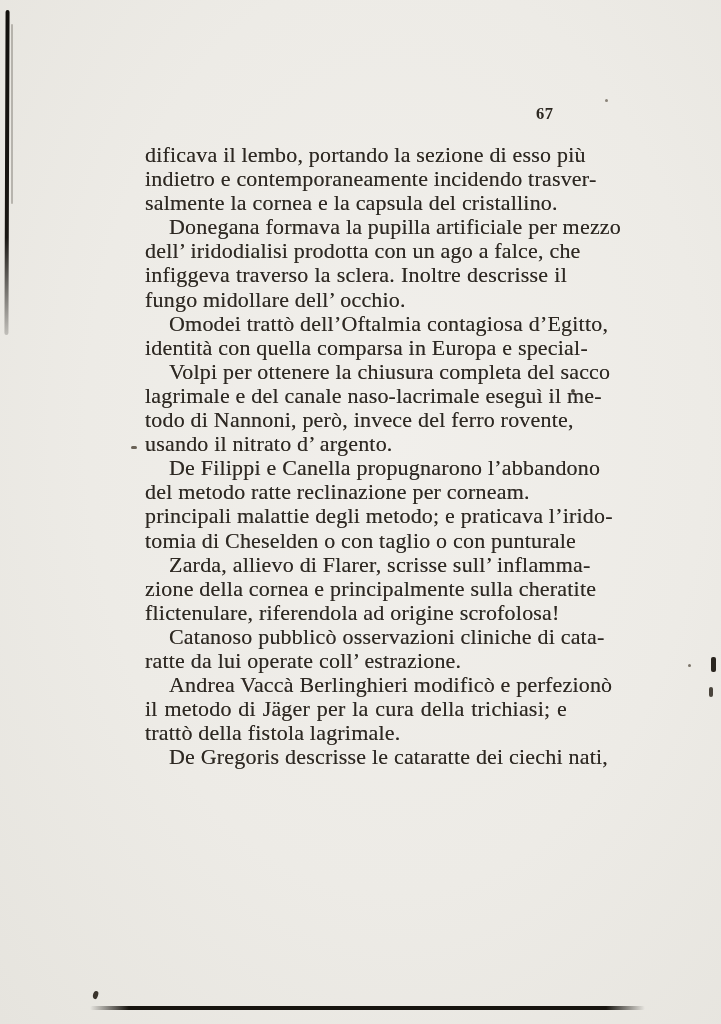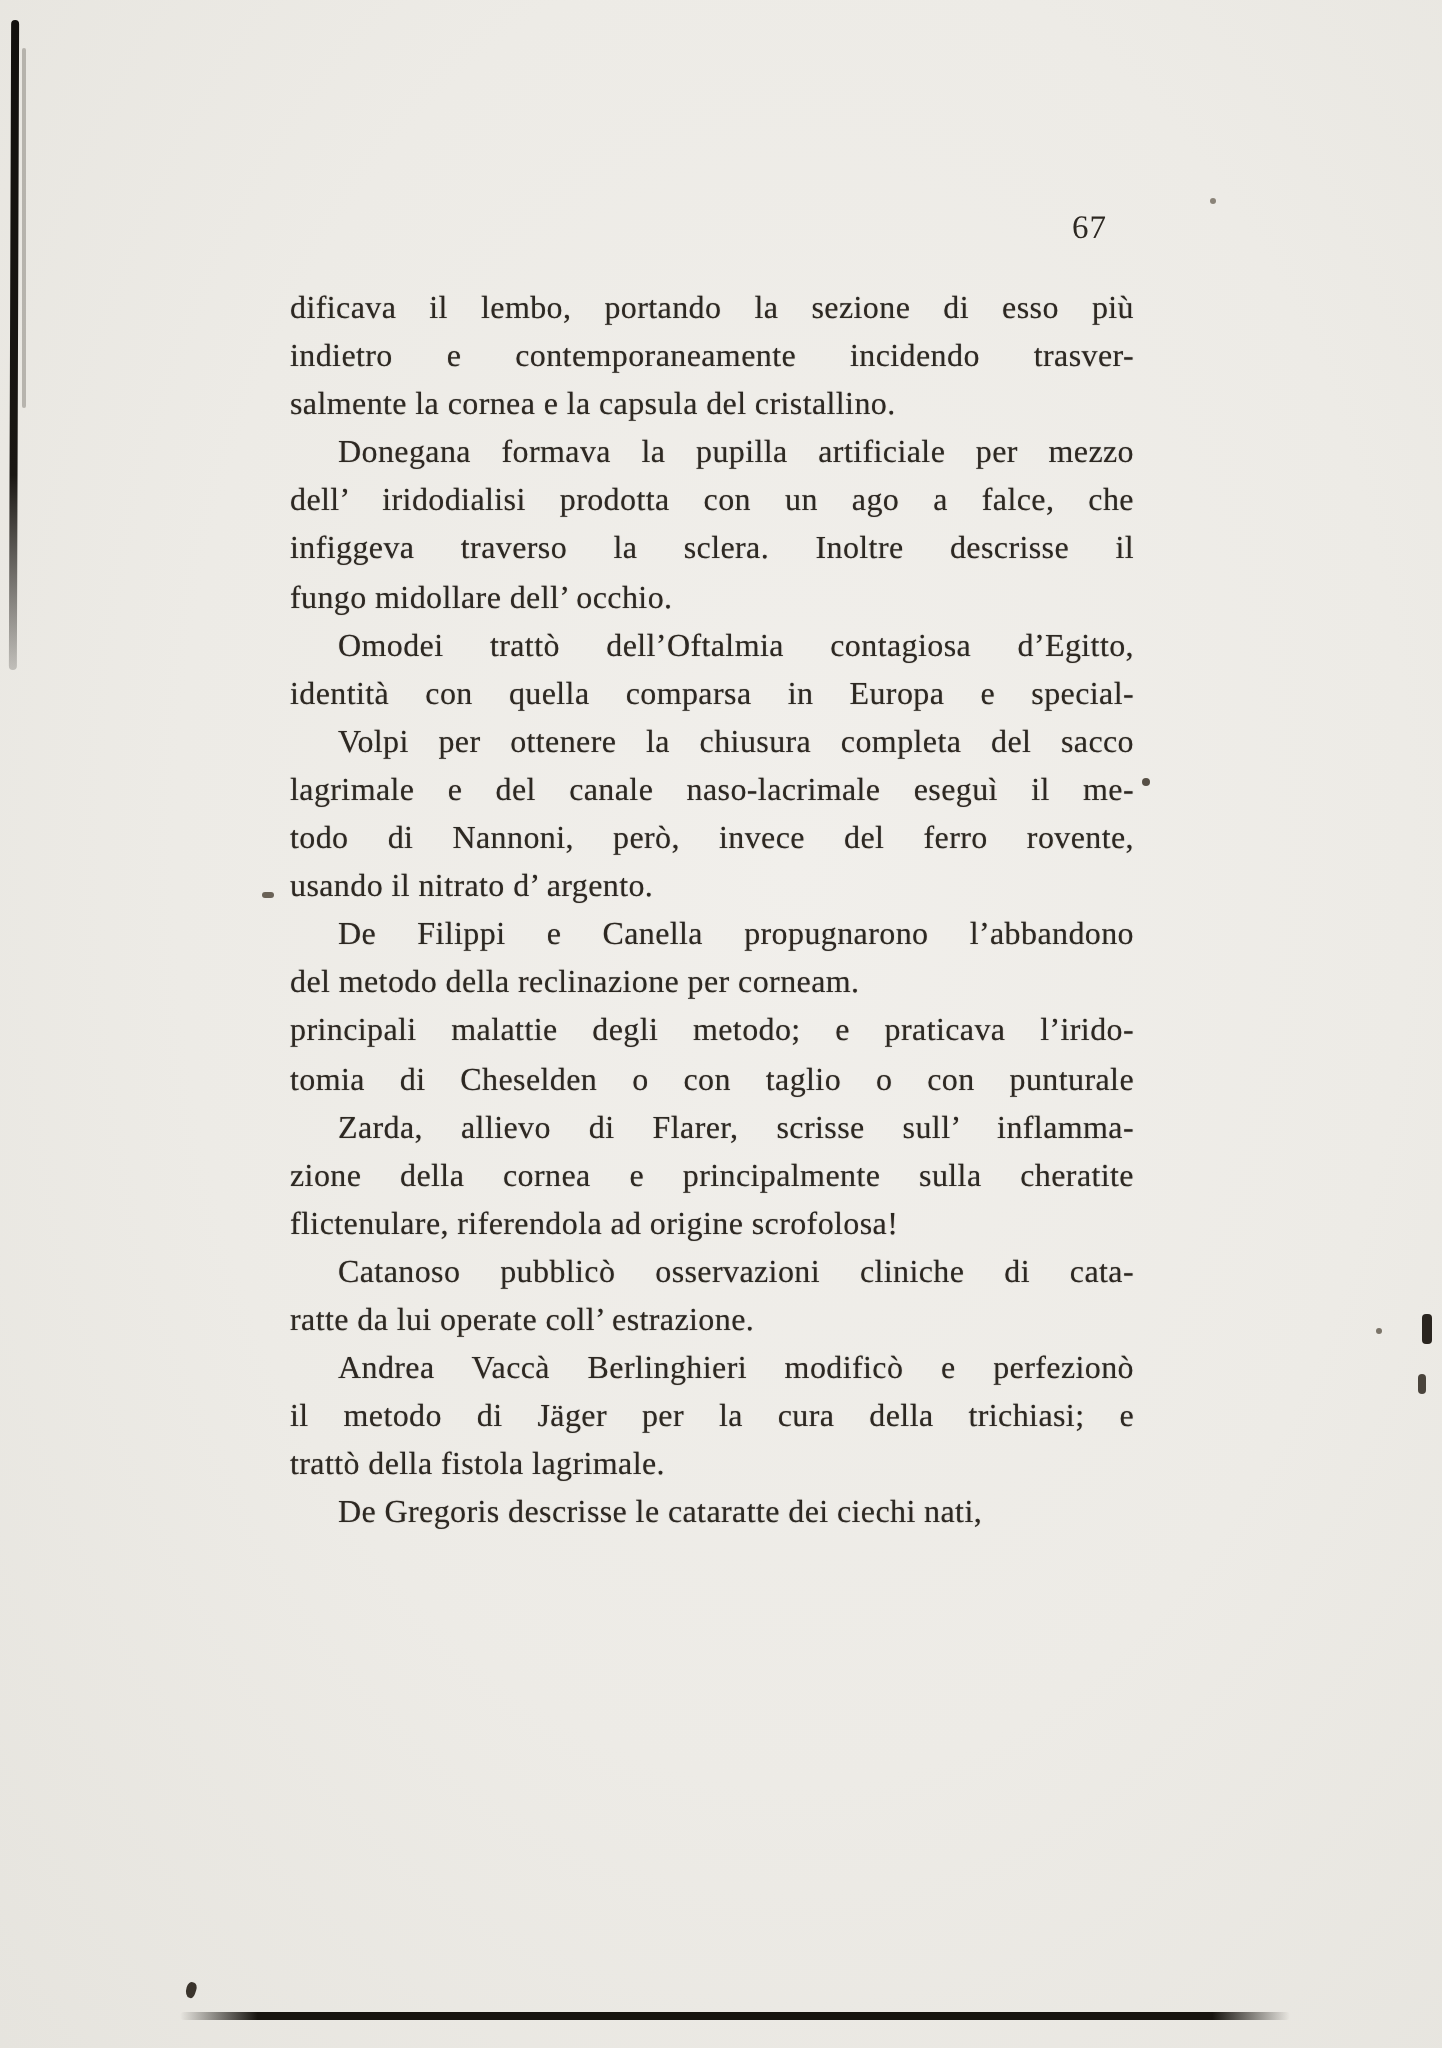--- a/index.html
+++ b/index.html
@@ -14,32 +14,32 @@
     overflow: hidden;
     background: radial-gradient(ellipse at 55% 42%, #f1efeb 0%, #edebe6 55%, #e6e4de 100%);
     font-family: "Liberation Serif", "DejaVu Serif", serif;
     color: #2d2822;
   }
   .page-number {
     position: absolute;
     top: 104px;
     left: 536px;
     font-size: 16.5px;
-    font-weight: 400;
+    font-weight: 700;
     letter-spacing: 0.5px;
     color: #2d2822;
   }
   .text-block {
     position: absolute;
     top: 143px;
     left: 145px;
     width: 422px;
   }
   .line {
-    font-size: 16px;
+    font-size: 22px;
     line-height: 24.1px;
     height: 24.1px;
     letter-spacing: 0.2px;
     text-align: justify;
     text-align-last: justify;
     white-space: nowrap;
     text-shadow: 0 0 0.5px rgba(45, 40, 34, 0.55);
   }
   .line.last { text-align-last: left; }
   .line.indent { text-indent: 24px; }
@@ -96,21 +96,21 @@
       <div class="line">dell’ iridodialisi prodotta con un ago a falce, che</div>
       <div class="line">infiggeva traverso la sclera. Inoltre descrisse il</div>
       <div class="line last">fungo midollare dell’ occhio.</div>
       <div class="line indent">Omodei trattò dell’Oftalmia contagiosa d’Egitto,</div>
       <div class="line">identità con quella comparsa in Europa e special-</div>
       <div class="line indent">Volpi per ottenere la chiusura completa del sacco</div>
       <div class="line">lagrimale e del canale naso-lacrimale eseguì il me-</div>
       <div class="line">todo di Nannoni, però, invece del ferro rovente,</div>
       <div class="line last">usando il nitrato d’ argento.</div>
       <div class="line indent">De Filippi e Canella propugnarono l’abbandono</div>
-      <div class="line last"><span>del metodo della reclinazione per </span><span class="em">corneam.</span></div>
+      <div class="line last"><span>del metodo ratte reclinazione per </span><span class="em">corneam.</span></div>
       <div class="line">principali malattie degli metodo; e praticava l’irido-</div>
       <div class="line">tomia di Cheselden o con taglio o con punturale</div>
       <div class="line indent">Zarda, allievo di Flarer, scrisse sull’ inflamma-</div>
       <div class="line">zione della cornea e principalmente sulla cheratite</div>
       <div class="line last">flictenulare, riferendola ad origine scrofolosa!</div>
       <div class="line indent">Catanoso pubblicò osservazioni cliniche di cata-</div>
       <div class="line last">ratte da lui operate coll’ estrazione.</div>
       <div class="line indent">Andrea Vaccà Berlinghieri modificò e perfezionò</div>
       <div class="line">il metodo di Jäger per la cura della trichiasi; e</div>
       <div class="line last">trattò della fistola lagrimale.</div>

